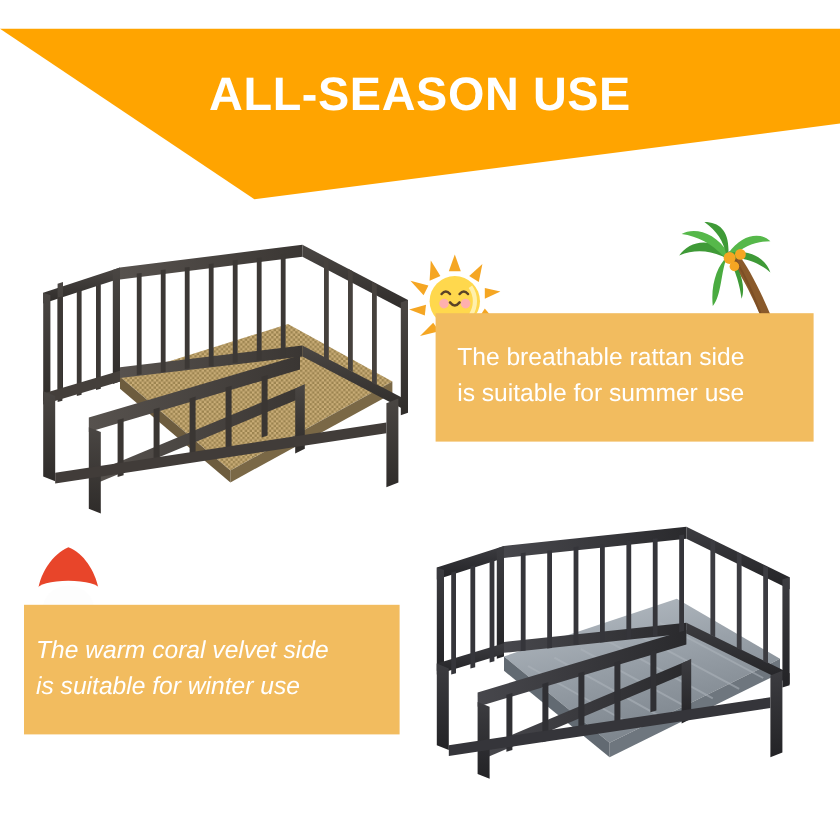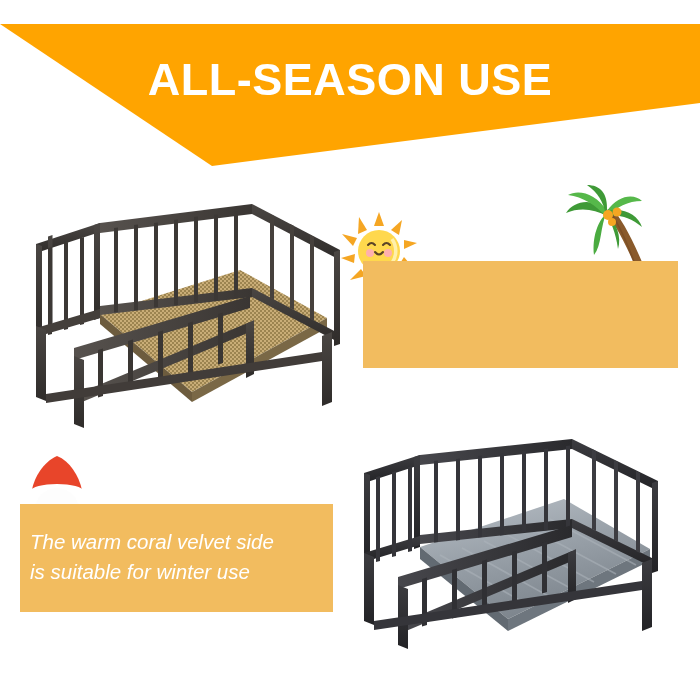--- a/index.html
+++ b/index.html
@@ -11,21 +11,21 @@
     position:relative;
   }
   .stage{position:absolute;inset:0;width:700px;height:700px;}
 
   
   .banner{position:absolute;left:0;top:0;width:700px;height:180px;}
   .banner-title{
     position:absolute;left:0;top:57px;width:700px;
     text-align:center;
     color:#ffffff;
-    font-size:45px;
+    font-size:39px;
     font-weight:bold;
     letter-spacing:.5px;
     line-height:46px;
     white-space:nowrap;
   }
 
   
   .caption-box{
     position:absolute;
     background:#f2bc5f;
@@ -191,20 +191,22 @@
       </g>
       <g fill="#f5a623">
         <circle cx="52" cy="30" r="5"></circle>
         <circle cx="61" cy="27" r="4.5"></circle>
         <circle cx="56" cy="37" r="4"></circle>
       </g>
     </svg>
   </div>
 
   <div class="caption-box" id="summer-box"></div>
+  <div class="caption-text" id="summer-text">The breathable rattan side
+is suitable for summer use</div>
 
   <div class="icon" id="snowman-icon">
     <svg width="82" height="112" viewBox="0 0 82 112">
 
       <path d="M41 6 C27 12 18 28 16 40 L66 40 C63 26 54 11 41 6 Z" fill="#e8452a"></path>
       <ellipse cx="41" cy="41" rx="26" ry="7" fill="#ffffff"></ellipse>
 
       <circle cx="41" cy="60" r="22" fill="#fdfdfd"></circle>
       <circle cx="27" cy="66" r="5.5" fill="#ffc2c2"></circle>
       <circle cx="55" cy="66" r="5.5" fill="#ffc2c2"></circle>

